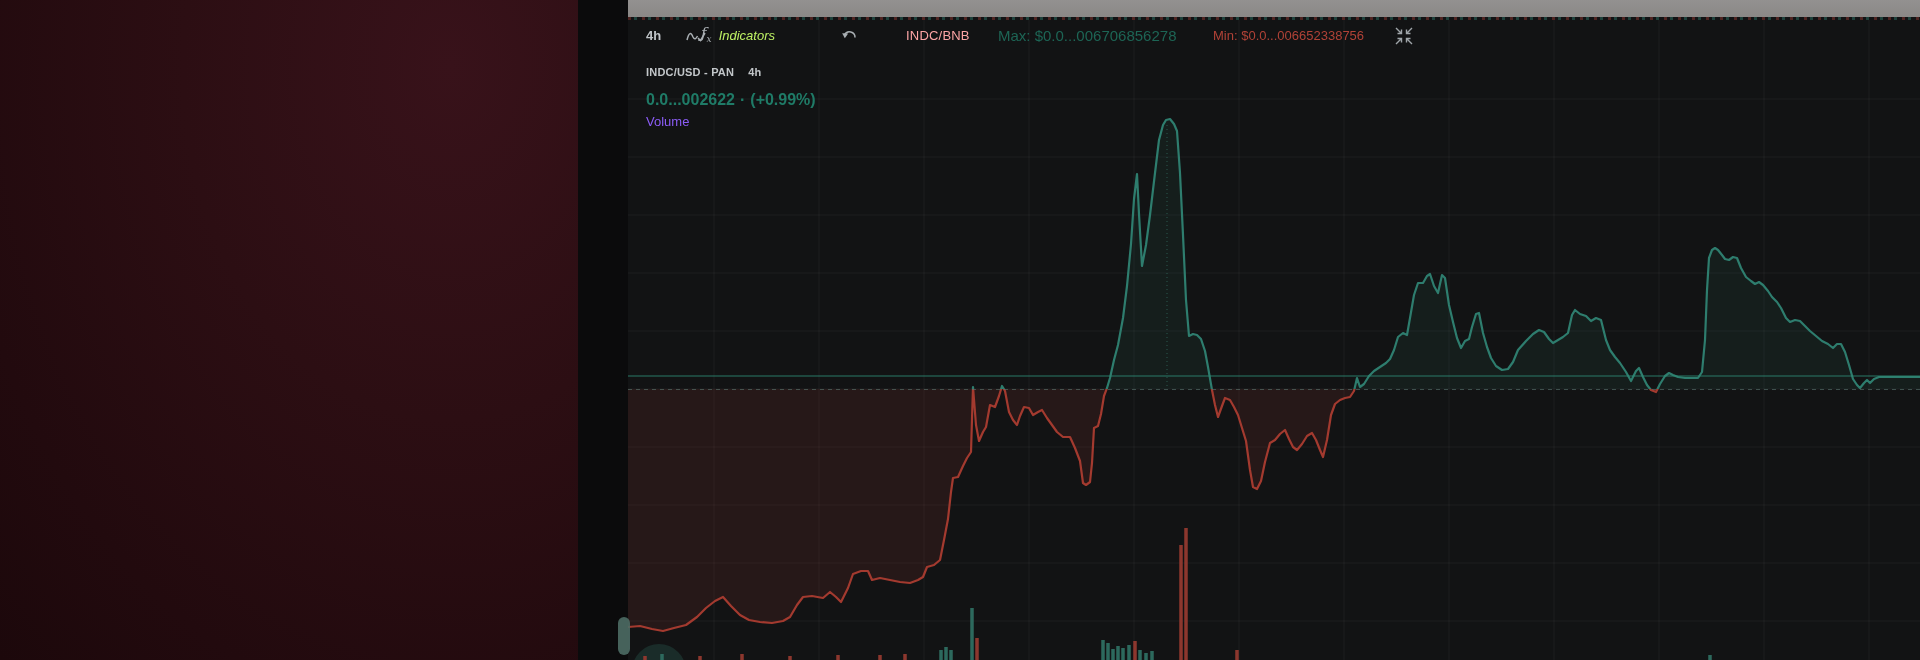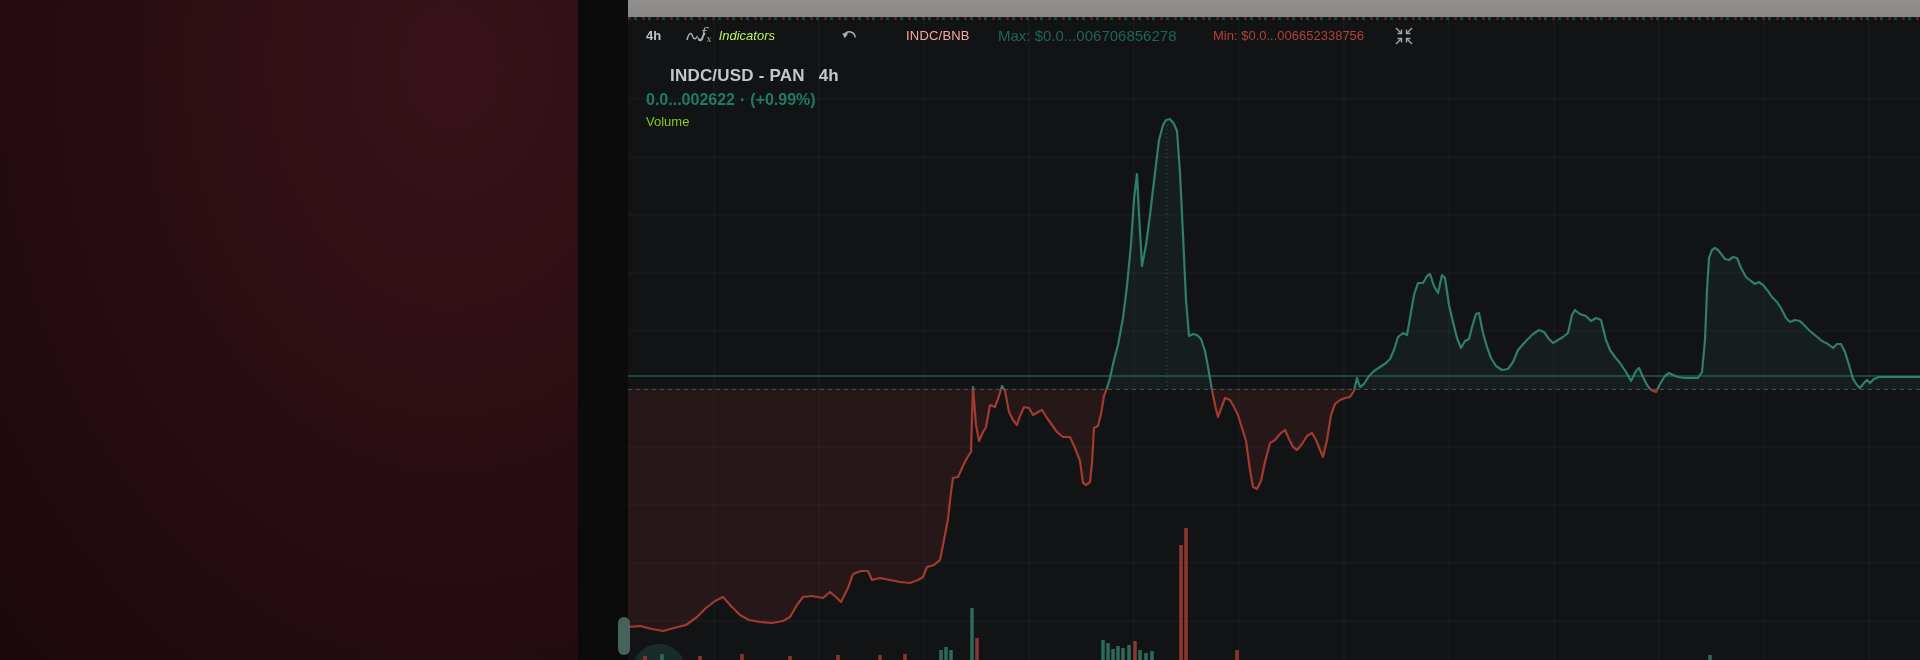--- a/index.html
+++ b/index.html
@@ -22,25 +22,25 @@
     color:#a9afb3;font-size:13px;line-height:20px;cursor:default;}
   .tb-item svg{display:block;}
   .tf{color:#bfc4c8;font-weight:bold;}
   .ind-label{margin-left:7px;color:#bef264;font-style:italic;}
   .fx{font-size:15px;font-style:italic;color:#a9afb3;font-family:"DejaVu Serif",serif;}
   .fx sub{font-size:9px;font-style:italic;}
   .pair{color:#fca5a5;font-weight:normal;letter-spacing:.2px;}
   .max{color:#1d6555;font-size:15px;}
   .min{color:#b14237;font-size:13px;}
   
-  .hdr-title{left:646px;top:66px;color:#c3c7ca;font-size:17px;font-weight:bold;letter-spacing:.2px;margin-left:24px;}
+  .hdr-title{left:646px;top:66px;color:#c3c7ca;font-size:11px;font-weight:bold;letter-spacing:.2px;}
   .hdr-title .tfsm{font-weight:bold;margin-left:14px;color:#c3c7ca;}
   .hdr-price{left:646px;top:91px;font-size:16px;color:#1f7b67;font-weight:bold;}
   .hdr-price .sep{margin:0 5px;color:#1f7b67;}
-  .hdr-vol{left:646px;top:114px;font-size:13px;color:#84cc16;}
+  .hdr-vol{left:646px;top:114px;font-size:13px;color:#8b5cf6;}
   .scroll-pill{left:618px;top:617px;width:12px;height:38px;border-radius:6px;
     background:#4c6b64;opacity:.9;}
 </style>
 </head>
 <body>
 
 <div class="abs left-bg"></div>
 <div class="abs divider"></div>
 <div class="abs panel"></div>
 <div class="abs graybar"></div>

